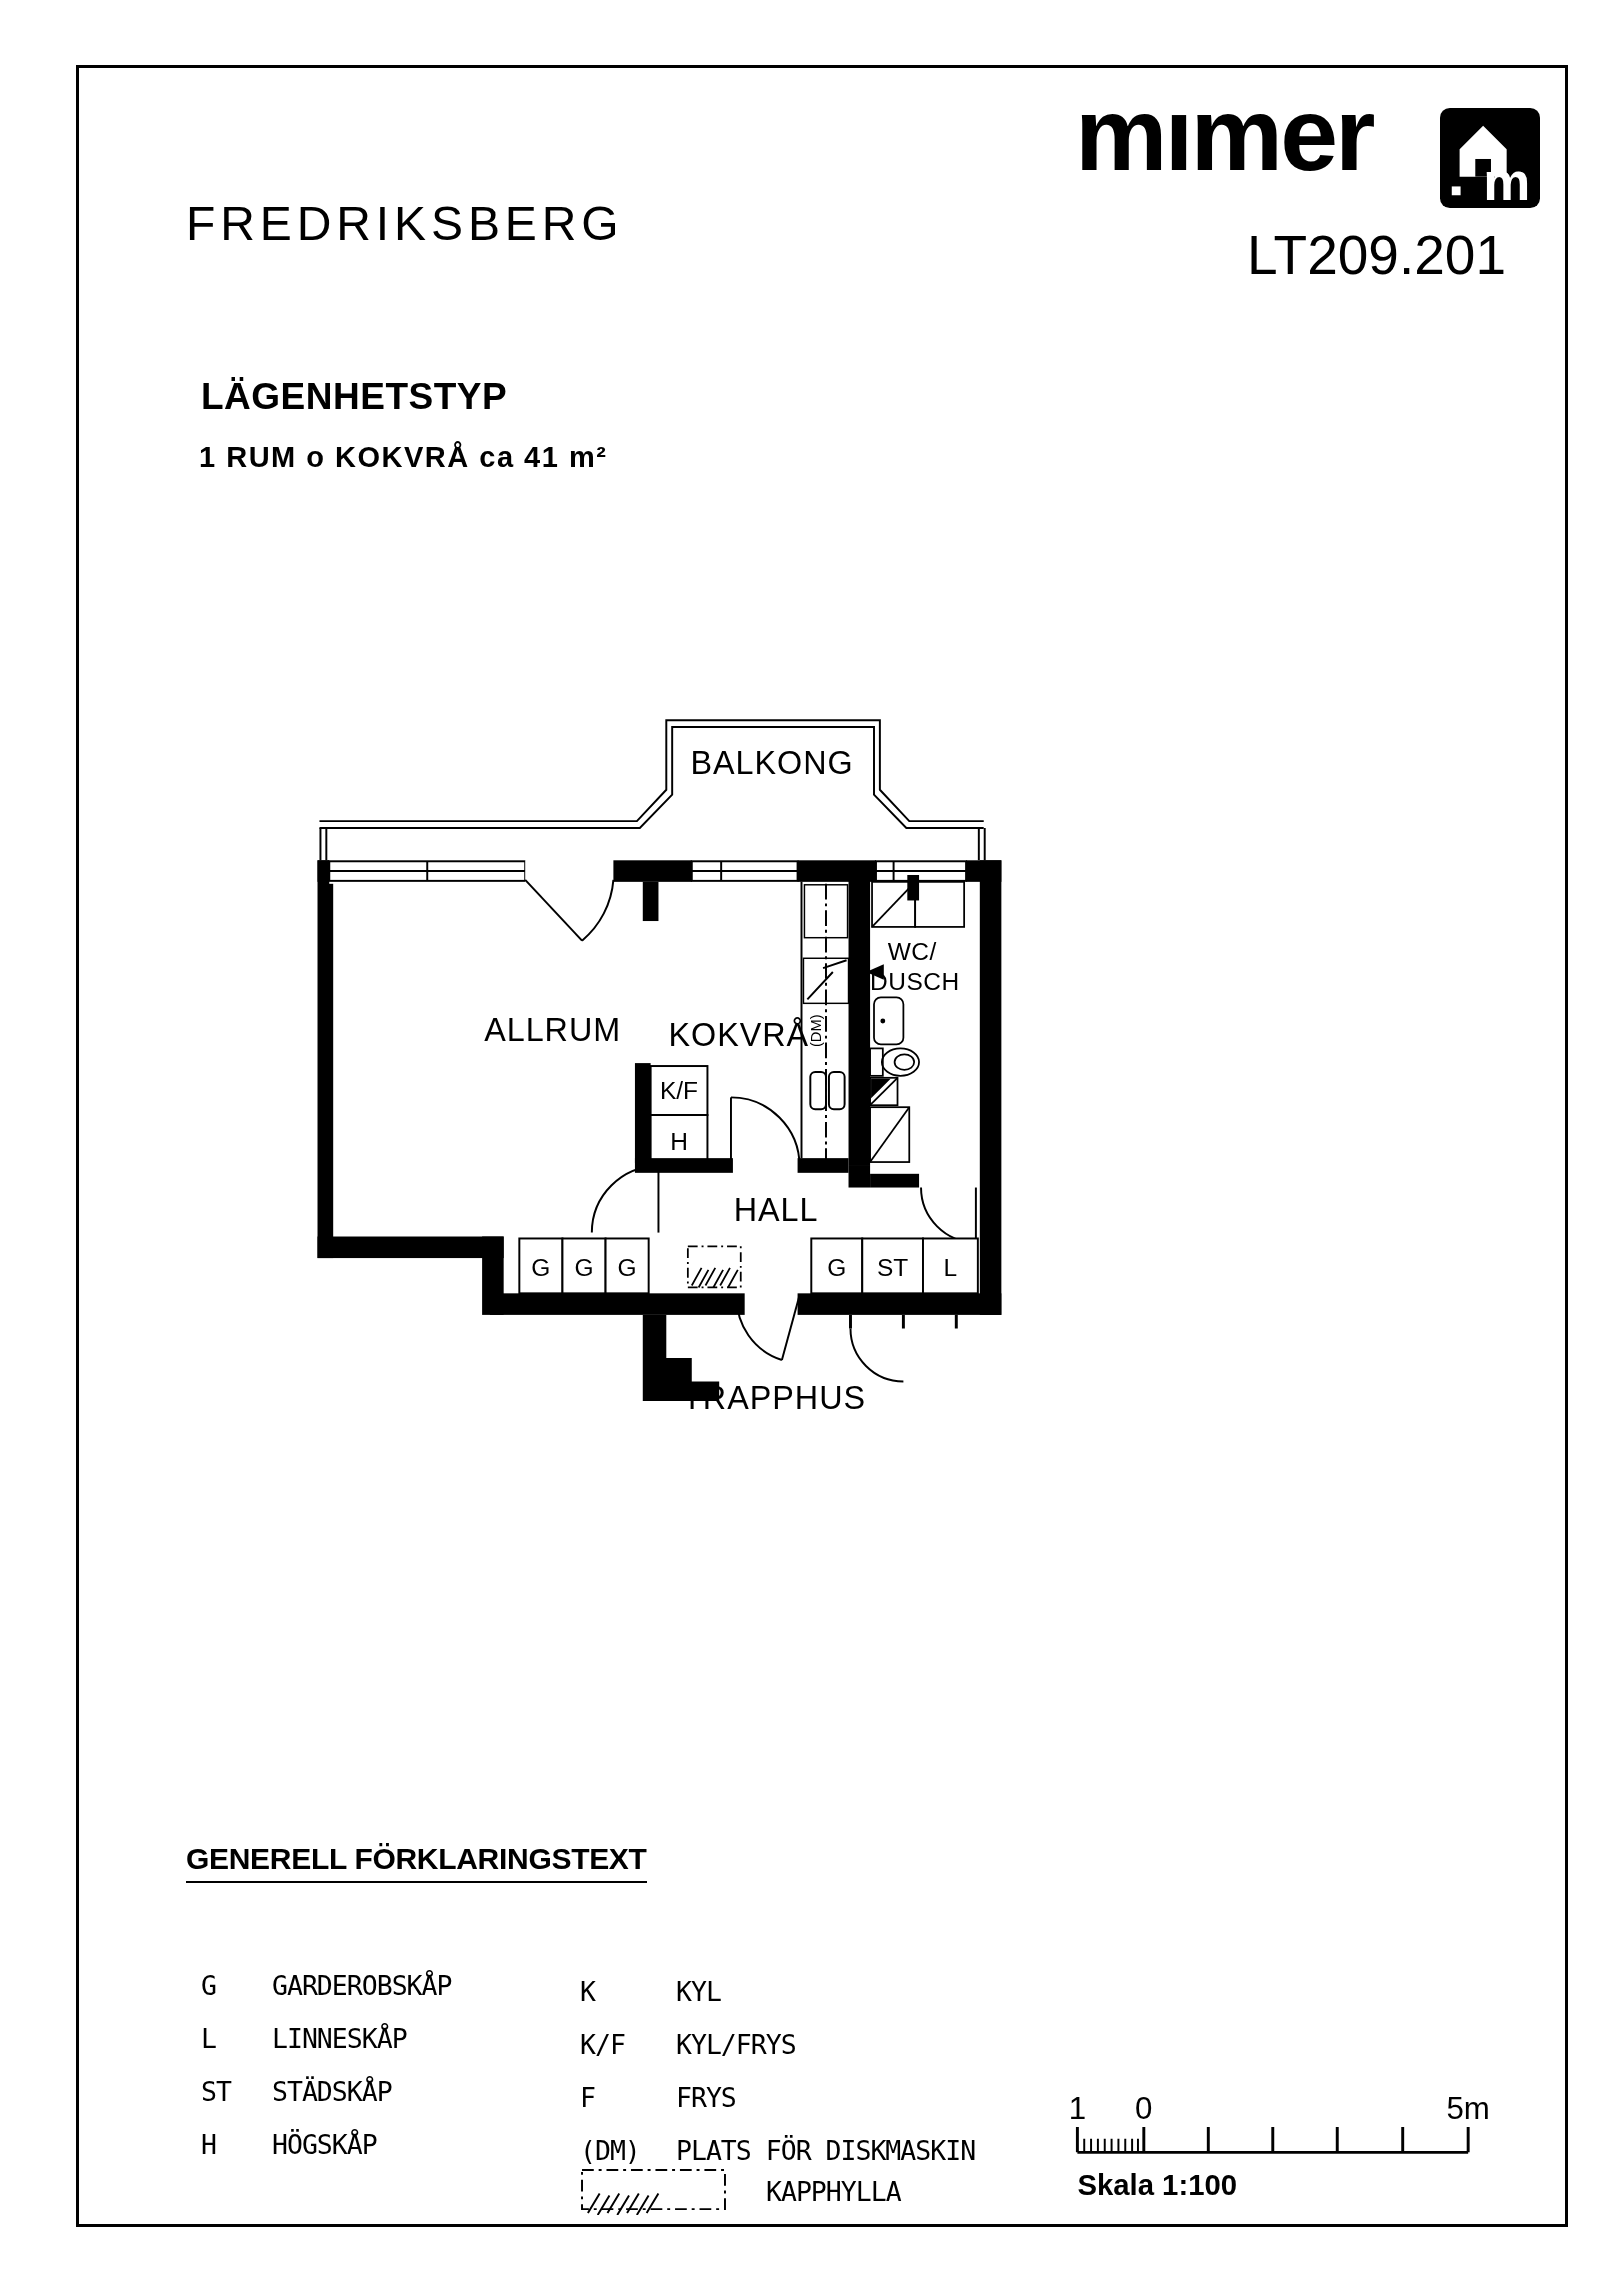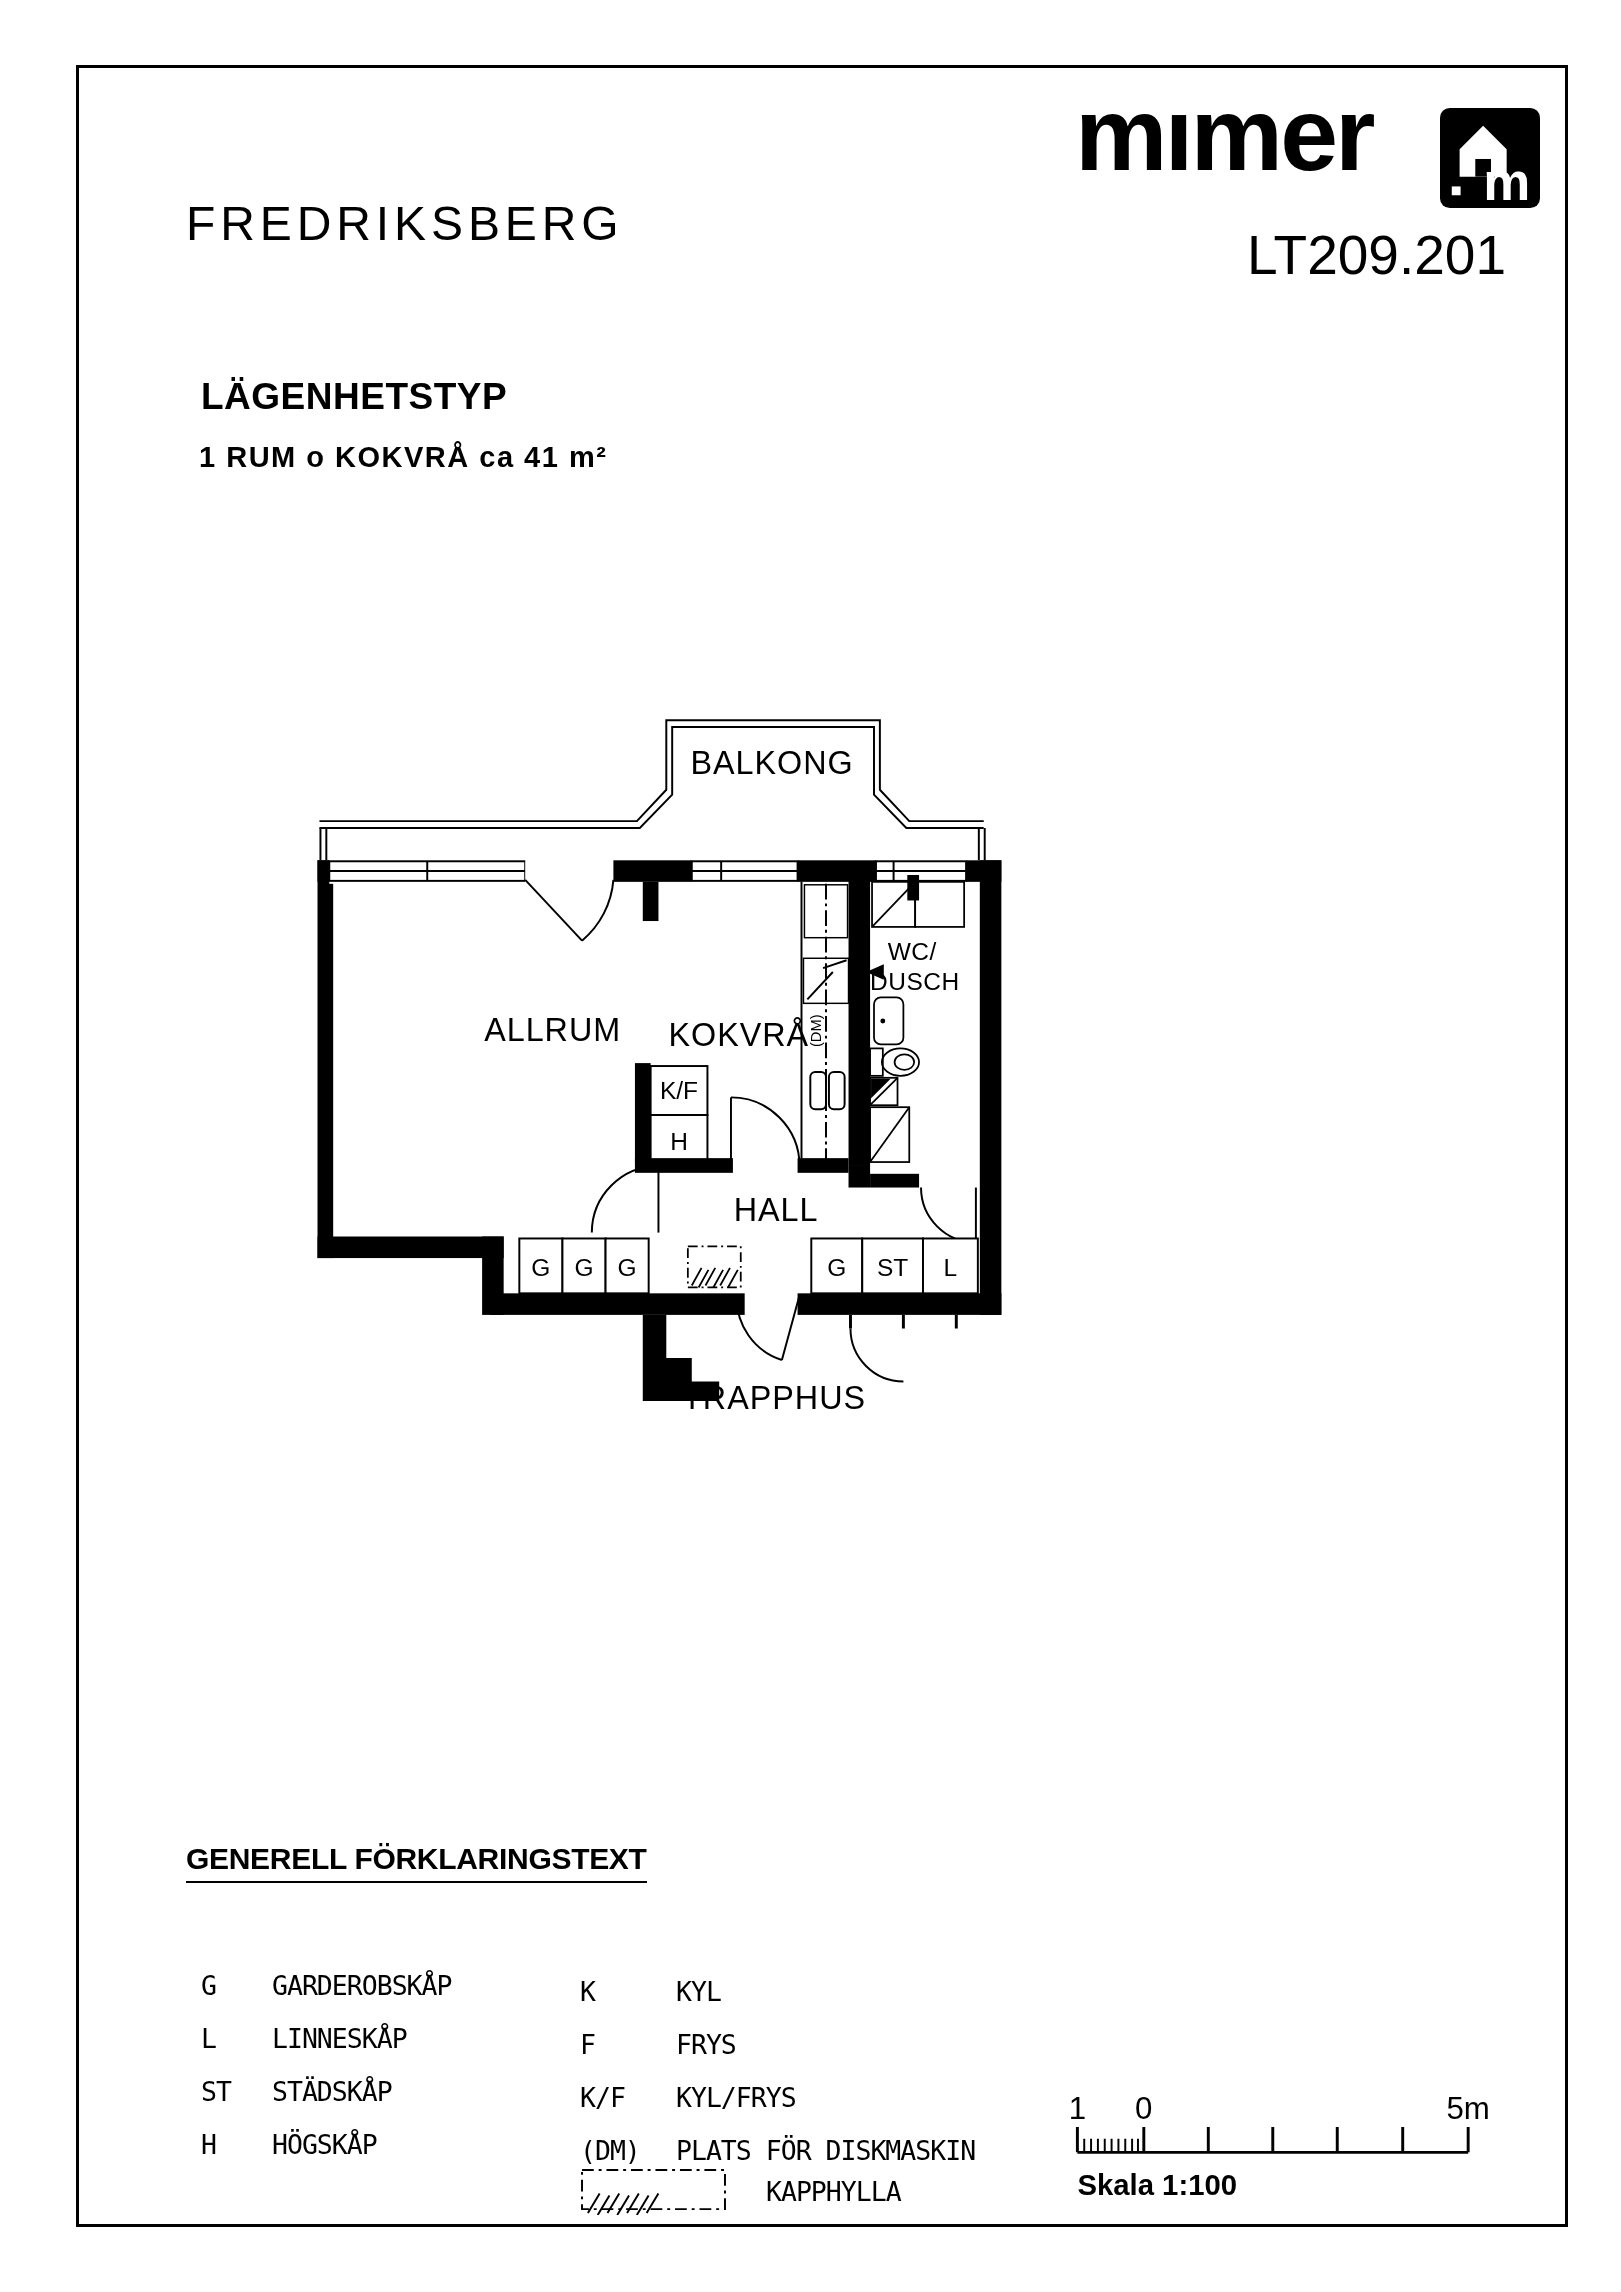--- a/index.html
+++ b/index.html
@@ -208,22 +208,22 @@
 
   <div class="legend-col left">
     <div class="lg-row"><span class="lg-key">G</span><span>GARDEROBSKÅP</span></div>
     <div class="lg-row"><span class="lg-key">L</span><span>LINNESKÅP</span></div>
     <div class="lg-row"><span class="lg-key">ST</span><span>STÄDSKÅP</span></div>
     <div class="lg-row"><span class="lg-key">H</span><span>HÖGSKÅP</span></div>
   </div>
 
   <div class="legend-col right">
     <div class="lg-row"><span class="lg-key">K</span><span>KYL</span></div>
+    <div class="lg-row"><span class="lg-key">K/F</span><span>KYL/FRYS</span></div>
     <div class="lg-row"><span class="lg-key">F</span><span>FRYS</span></div>
-    <div class="lg-row"><span class="lg-key">K/F</span><span>KYL/FRYS</span></div>
     <div class="lg-row"><span class="lg-key">(DM)</span><span>PLATS FÖR DISKMASKIN</span></div>
   </div>
 
   <div class="kapphylla-row">
     <svg width="147" height="47" viewBox="0 0 150 48">
       <rect x="2" y="2" width="146" height="40" fill="none" stroke="#000" stroke-width="2" stroke-dasharray="12 5 3 5"></rect>
       <g stroke="#000" stroke-width="2">
         <path d="M8,46 L20,26 M18,48 L30,28 M28,46 L40,26 M38,48 L50,28 M48,46 L60,26 M58,48 L70,28 M68,46 L80,26"></path>
       </g>
     </svg>

